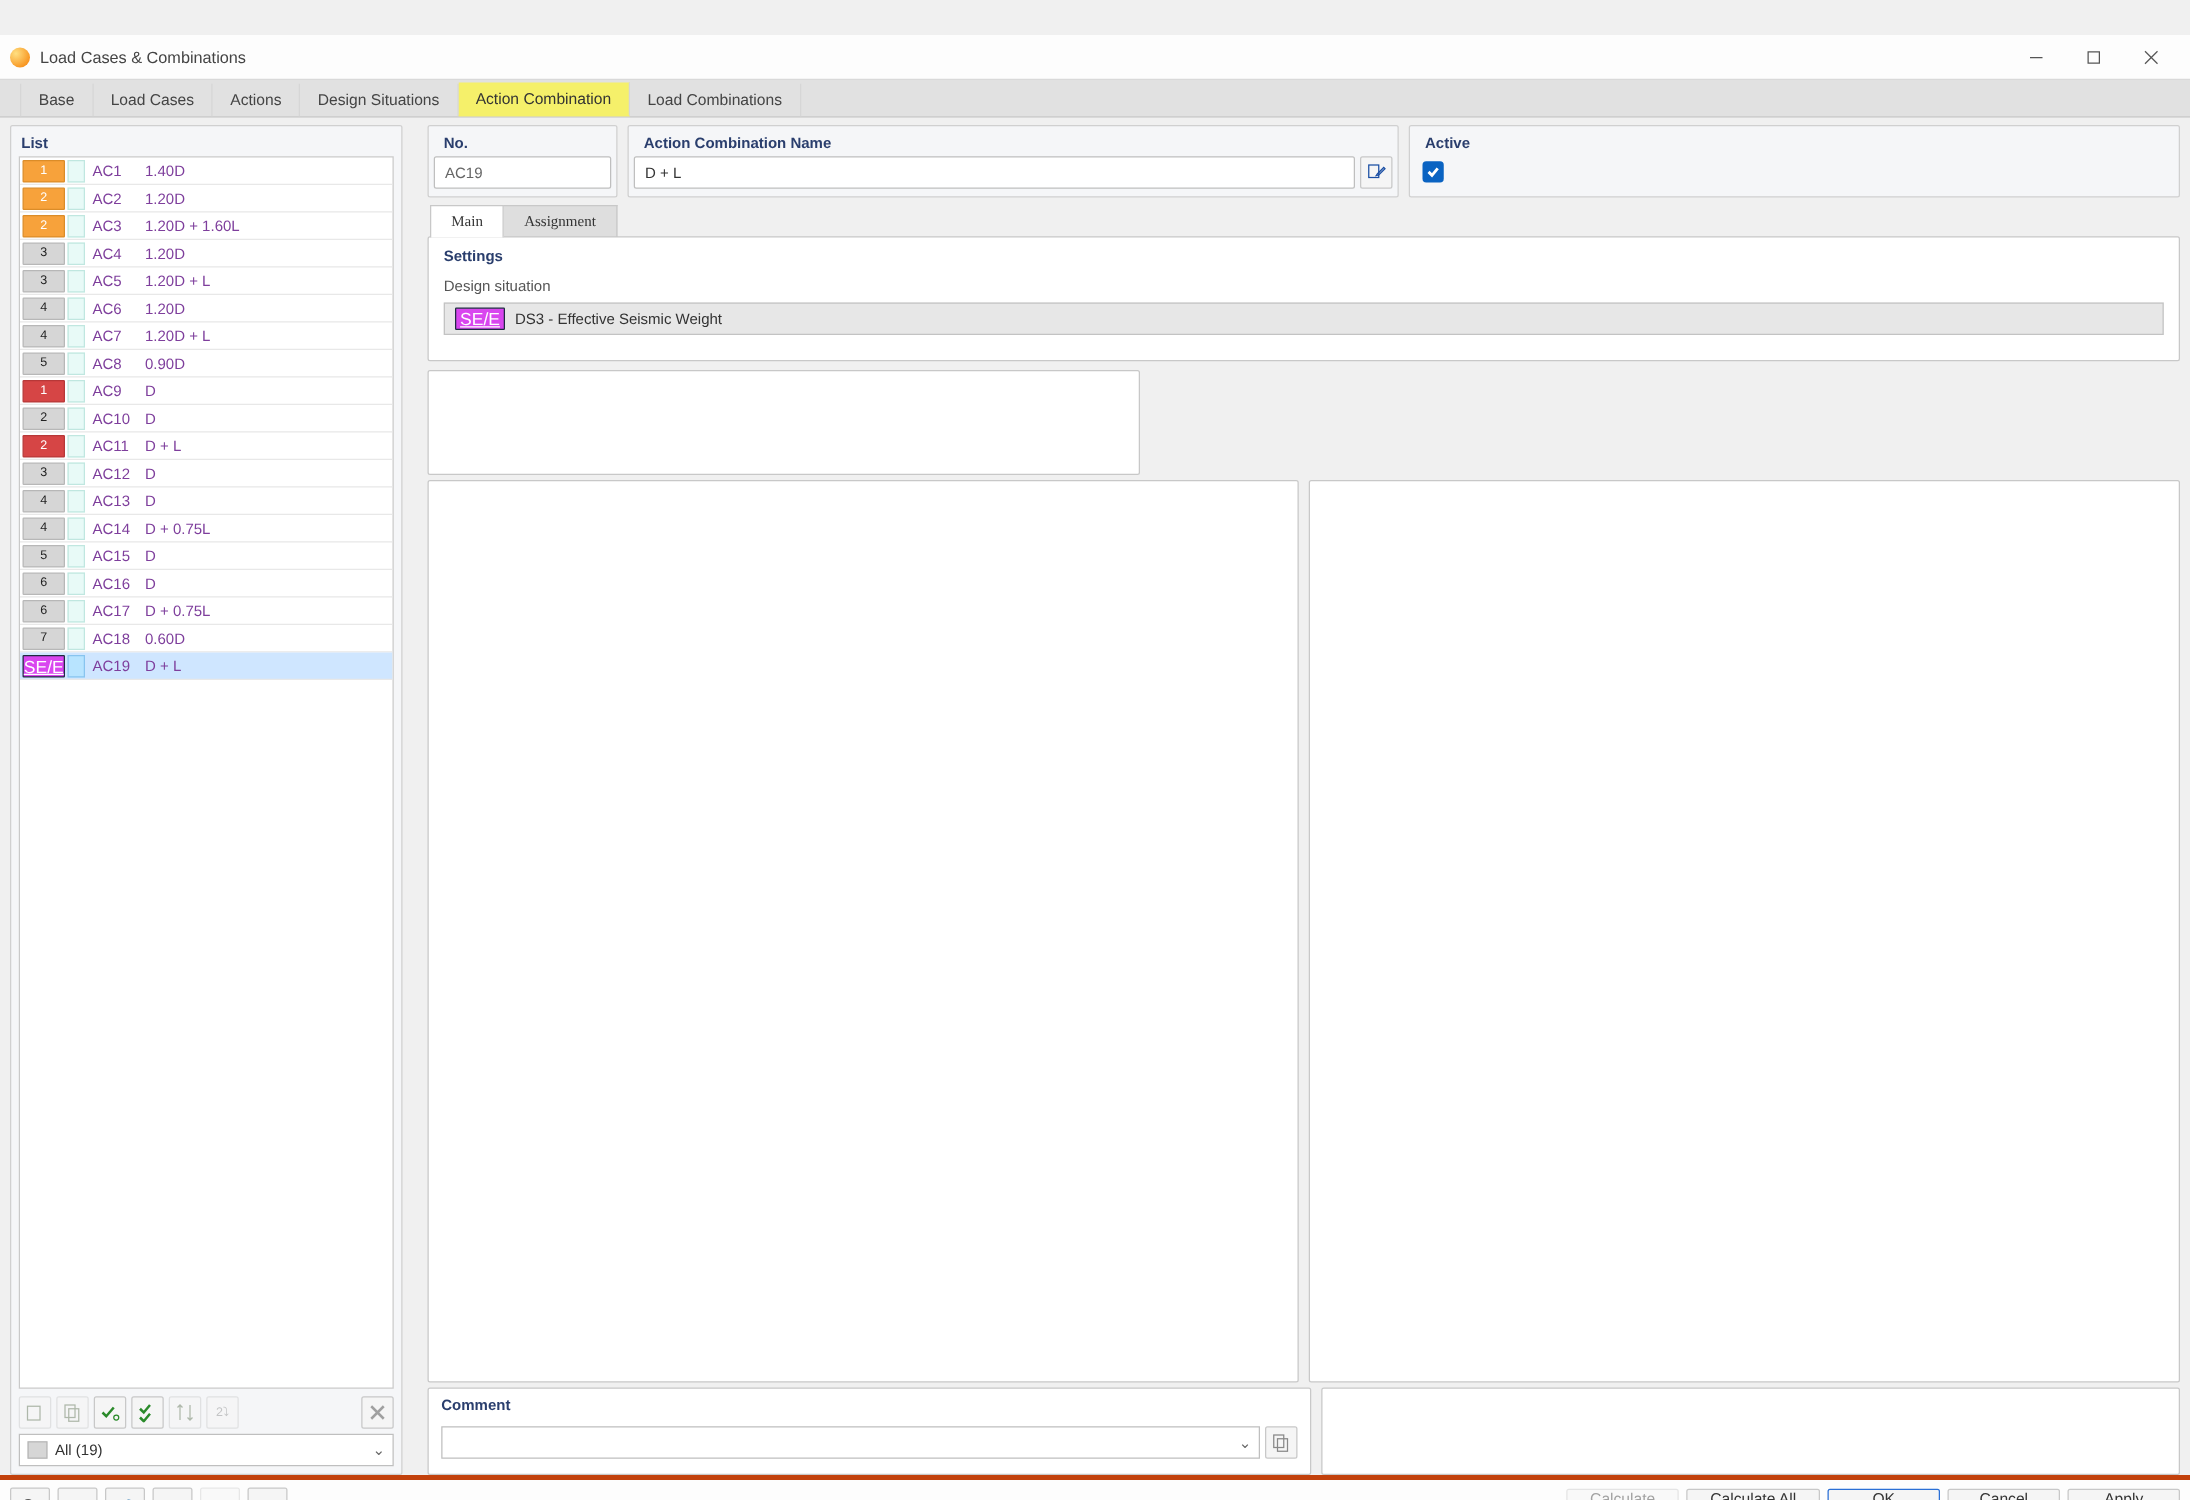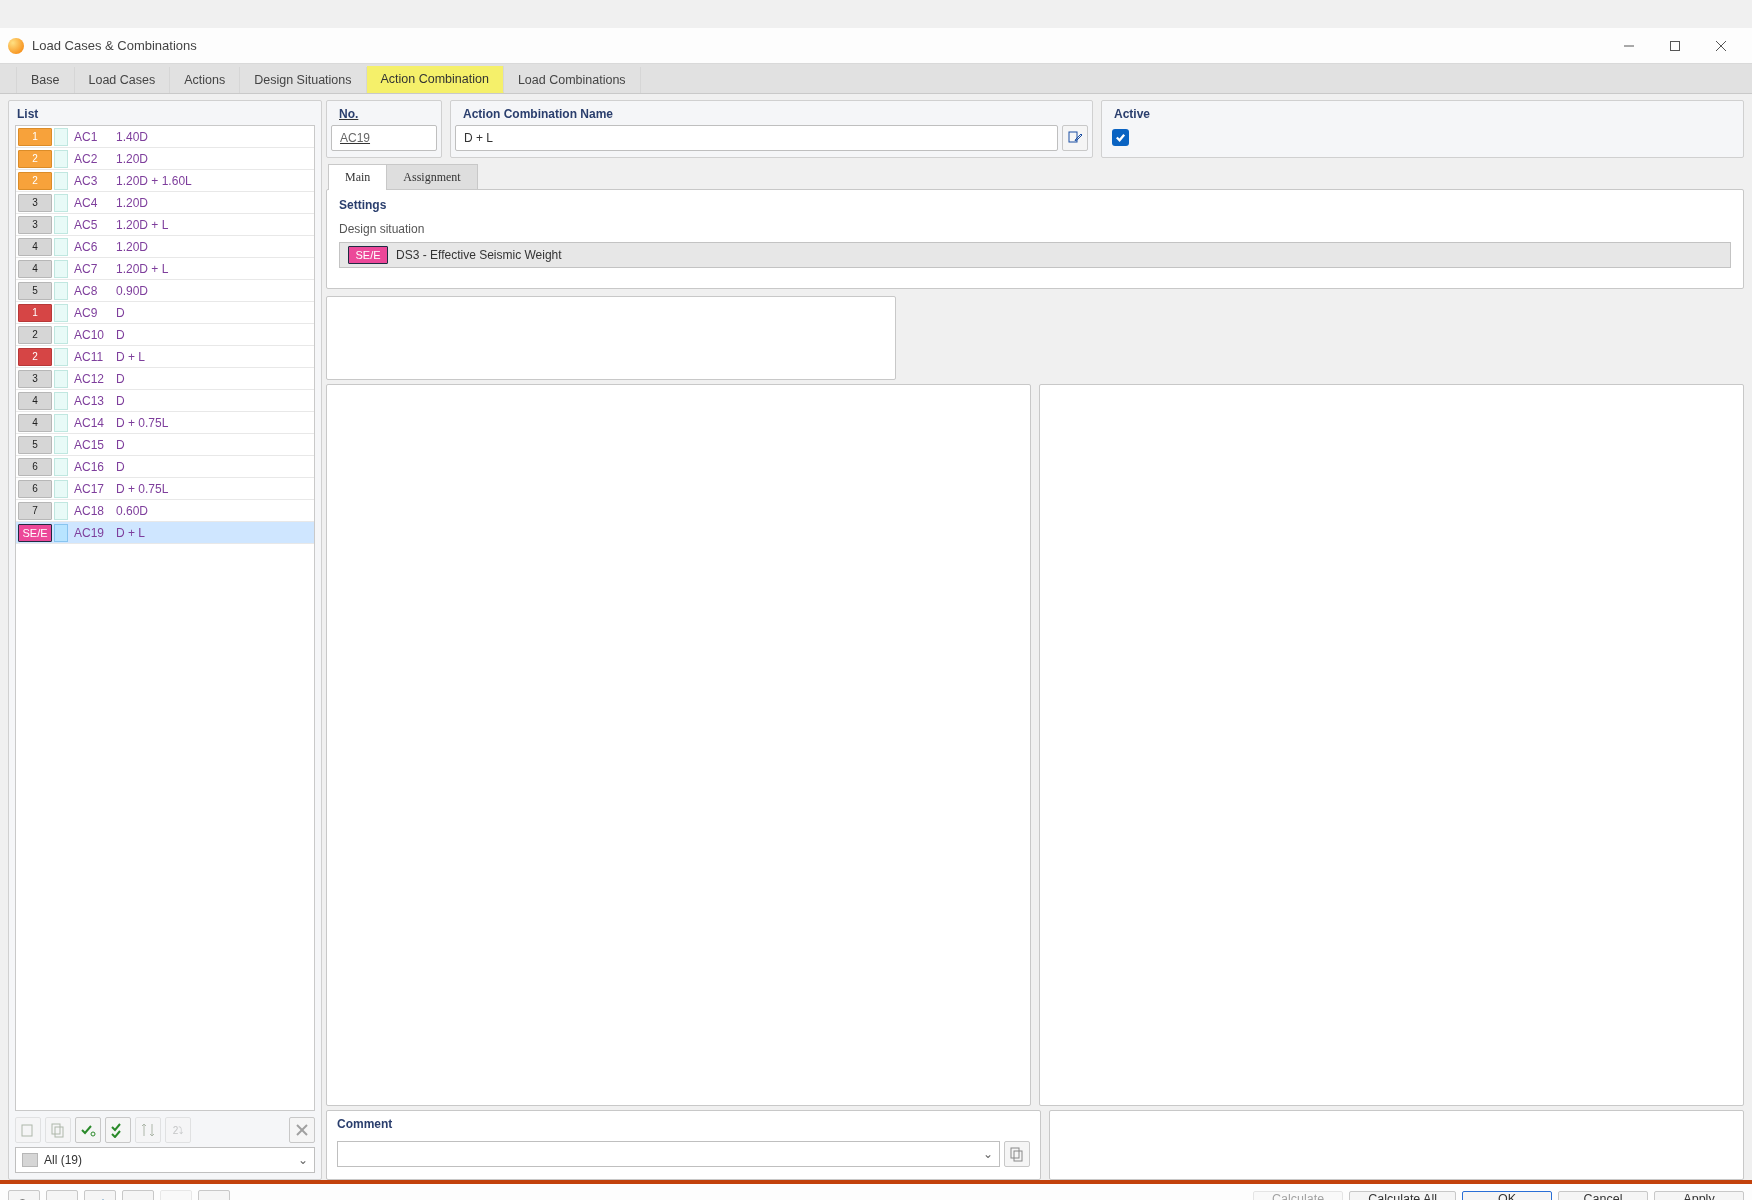--- a/index.html
+++ b/index.html
@@ -13,33 +13,33 @@
 .winbtn svg { width: 12px; height: 12px; }
 
 
 .tabsrow { height: 30px; background: #e1e1e1; display: flex; align-items: flex-end; padding-left: 16px; border-bottom: 1px solid #c9c9c9; }
 .tab { padding: 6px 14px; font-size: 12.5px; color: #444; cursor: pointer; border-right: 1px solid #d6d6d6;}
 .tab:first-child{border-left:1px solid #d6d6d6;}
 .tab.active { background: #f5f06a; color: #333; border-bottom: 1px solid #f5f06a; position: relative; }
 .tab.highlight { background: #f5f06a; }
 
 
-.wrap { display: flex; height: calc(100% - 36px - 30px - 48px); padding: 6px 8px 0 8px; gap:4px;justify-content:flex-end;}
+.wrap { display: flex; height: calc(100% - 36px - 30px - 48px); padding: 6px 8px 0 8px; gap:20px;justify-content:flex-end;}
 .leftpanel { width: 314px; display: flex; flex-direction: column; background:#f5f6f8; border:1px solid #d0d0d0; border-radius:2px; padding:2px 6px 6px 6px;}
 .leftpanel .panel-title { font-size: 12px; font-weight: bold; color: #2a3e6d; padding: 4px 4px 4px 2px; }
 
 
 .list { flex: 1; background: #fff; border: 1px solid #c9c9c9; overflow-y: auto; }
 .row { display: flex; align-items: center; height: 22px; border-bottom: 1px solid #e8e8e8; font-size: 12px; cursor: pointer;}
 .row.sel { background: #cfe6ff; }
 .badge { width: 34px; height: 18px; margin: 0 2px 0 2px; display: flex; align-items: center; justify-content: center; font-size: 10px; color: #222; background:#d6d6d6; border:1px solid #b7b7b7; border-radius:1px;}
 .badge.orange { background: #f7a23b; border-color:#db8c28; color:#fff;}
 .badge.gray { background: #d6d6d6; }
 .badge.red { background: #d64545; border-color:#b73838; color:#fff;}
-.badge.navy { background: #ec4899; border-color:#1f2b42; color:#fff; font-size:11px; }
+.badge.navy { background: #d946ef; border-color:#1f2b42; color:#fff; font-size:14px;text-decoration:underline; }
 .sqblank { width:14px; height:18px; margin-right:4px; background: #e8faf7; border:1px solid #c0e7e0;}
 .row.sel .sqblank{background:#b8e4ff; border-color:#88c4ef;}
 .ac { color: #7e3e9c; width: 44px; padding-left:2px;}
 .desc { color: #7e3e9c; flex: 1; }
 
 
 .list-tools { display: flex; gap: 4px; padding: 6px 0 4px 0; align-items:center;}
 .tbtn { width: 26px; height: 26px; background: #f5f5f5; border: 1px solid #c8c8c8; display: flex; align-items: center; justify-content: center; cursor: pointer; border-radius:2px;}
 .tbtn.disabled { opacity: 0.45; cursor: default; }
 .tbtn .mini-icon{width:16px;height:16px; color:#5a6d4c;}
@@ -286,21 +286,21 @@
         </div>
     </div>
     <div class="filter-select">
       <span class="chip"></span>
       <span>All (19)</span>
     </div>
   </div>
 
   <div class="rightpanel">
     <div class="top-grid">
-      <div class="fieldbox" style="width:116px;text-decoration:underline;">
+      <div class="fieldbox" style="width:152px;">
         <div class="nohdr">No.</div>
         <div class="inp">
             <span>AC19</span>
           </div>
       </div>
       <div class="fieldbox" style="flex:1;">
         <div class="nohdr">Action Combination Name</div>
         <div class="nameinp">
           <div class="inp">
               <span>D + L</span>

